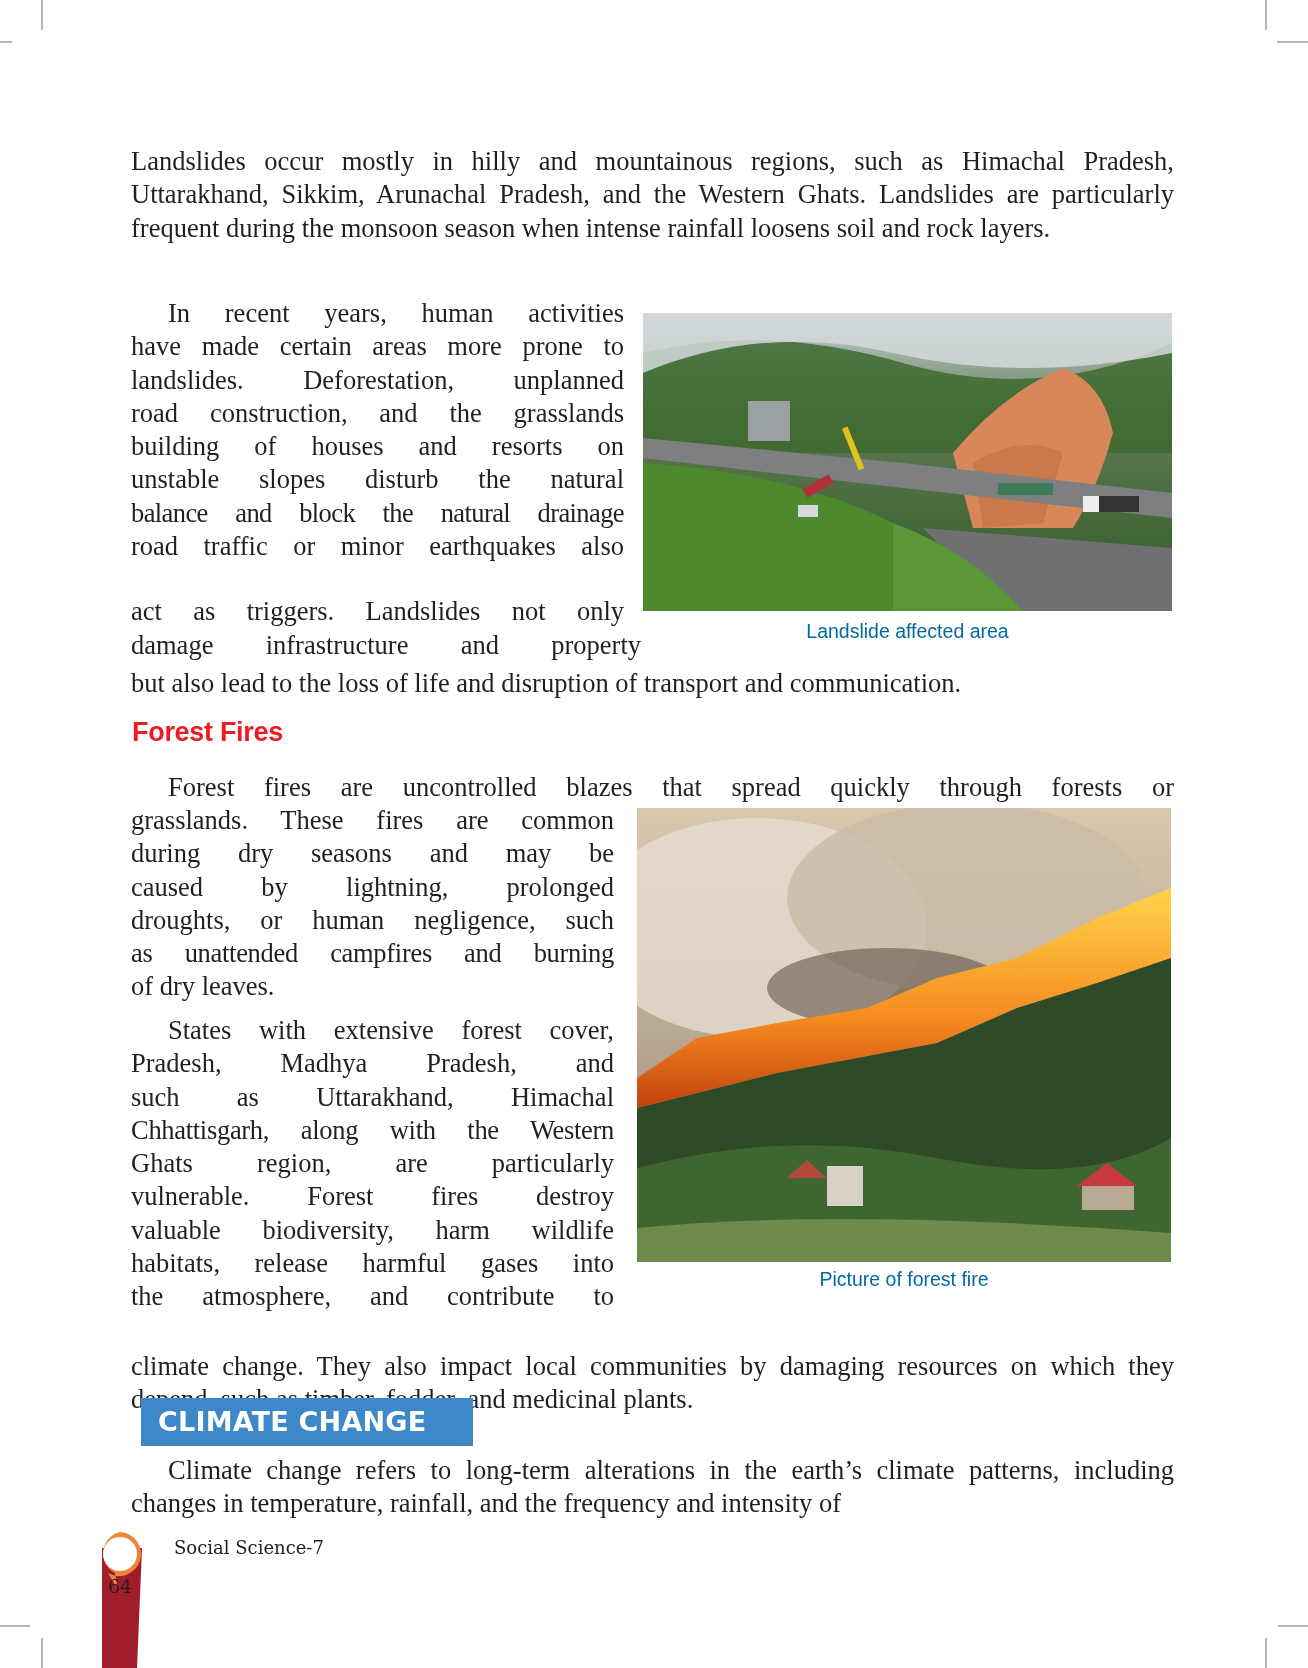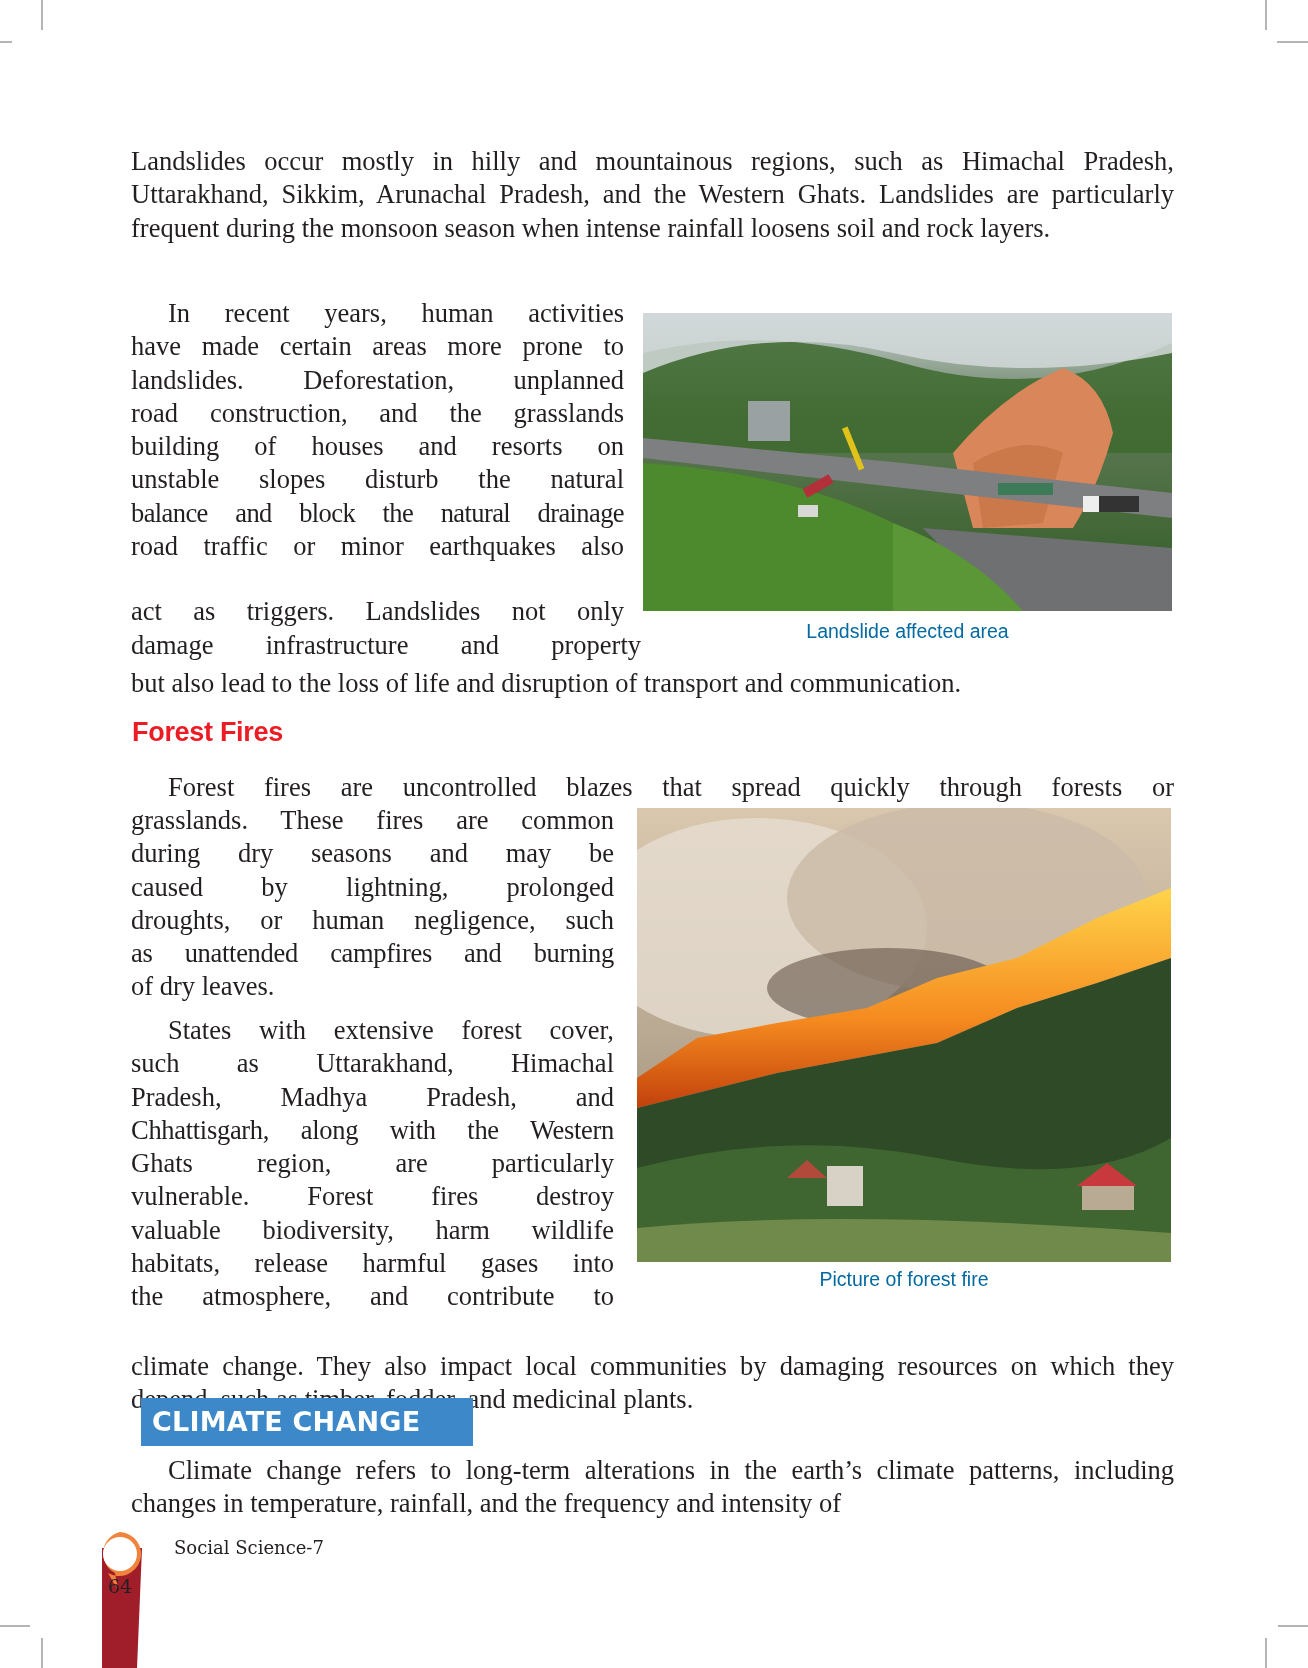--- a/index.html
+++ b/index.html
@@ -43,21 +43,21 @@
 
   .section-band {
     position: absolute;
     background: #3d88c9;
     color: #ffffff;
     font-family: "DejaVu Sans", sans-serif;
     font-weight: bold;
     font-size: 27px;
     letter-spacing: 0.2px;
     box-sizing: border-box;
-    padding-left: 11px;
+    padding-left: 17px;
     line-height: 48px;
   }
 
   .footer-title {
     position: absolute;
     font-family: "DejaVu Serif", serif;
     font-size: 18px;
     color: #231f20;
   }
   .page-num {
@@ -136,22 +136,22 @@
   <div class="body-text last-justify" style="position:relative;width:483px;">grasslands. These fires are common</div>
   <div class="body-text last-justify" style="position:relative;width:483px;">during dry seasons and may be</div>
   <div class="body-text last-justify" style="position:relative;width:483px;">caused by lightning, prolonged</div>
   <div class="body-text last-justify" style="position:relative;width:483px;">droughts, or human negligence, such</div>
   <div class="body-text last-justify" style="position:relative;width:483px;letter-spacing:-0.3px;">as unattended campfires and burning</div>
   <div class="body-text last-left" style="position:relative;width:483px;">of dry leaves.</div>
 </div>
 
 <div style="position:absolute;left:131px;top:1014px;width:483px;">
   <div class="body-text last-justify" style="position:relative;width:483px;"><span class="indent"></span><span>States with extensive forest cover,</span></div>
+  <div class="body-text last-justify" style="position:relative;width:483px;">Pradesh, Madhya Pradesh, and</div>
   <div class="body-text last-justify" style="position:relative;width:483px;">such as Uttarakhand, Himachal</div>
-  <div class="body-text last-justify" style="position:relative;width:483px;">Pradesh, Madhya Pradesh, and</div>
   <div class="body-text last-justify" style="position:relative;width:483px;letter-spacing:-0.3px;">Chhattisgarh, along with the Western</div>
   <div class="body-text last-justify" style="position:relative;width:483px;">Ghats region, are particularly</div>
   <div class="body-text last-justify" style="position:relative;width:483px;">vulnerable. Forest fires destroy</div>
   <div class="body-text last-justify" style="position:relative;width:483px;">valuable biodiversity, harm wildlife</div>
   <div class="body-text last-justify" style="position:relative;width:483px;">habitats, release harmful gases into</div>
   <div class="body-text last-justify" style="position:relative;width:483px;">the atmosphere, and contribute to</div>
 </div>
 <p class="body-text last-left" style="left:131px;top:1313px;width:1043px;margin-top:37px;">climate change. They also impact local communities by damaging resources on which they depend, such as timber, fodder, and medicinal plants.</p>
 
 <div class="photo" style="left:637px;top:808px;width:534px;height:454px;">

